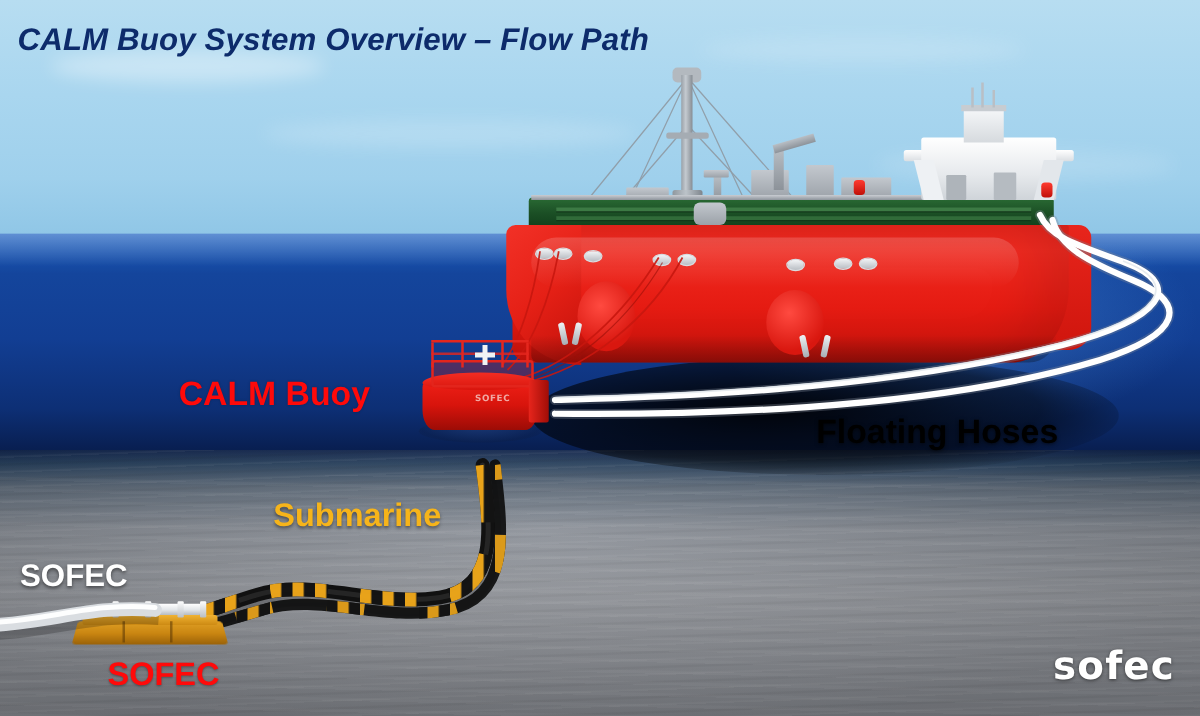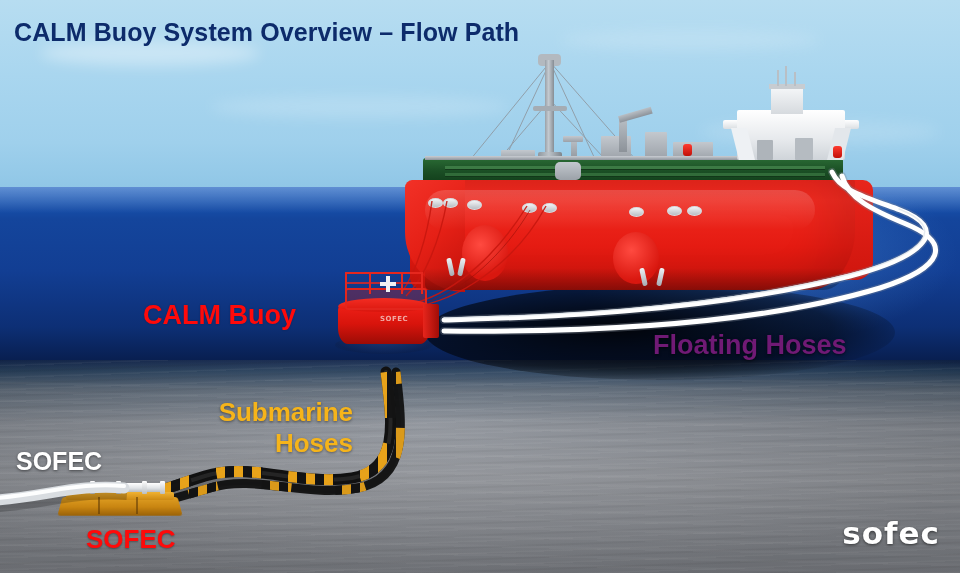--- a/index.html
+++ b/index.html
@@ -54,28 +54,28 @@
        rgba(0,0,0,0) 3px, rgba(0,0,0,0) 9px);
   }
   .seabed-vignette{
     position:absolute;left:0;top:360px;width:960px;height:213px;
     background:radial-gradient(ellipse at 45% 30%,rgba(255,255,255,.10),rgba(0,0,0,.16) 78%);
   }
 
   
   .lbl{position:absolute;font-weight:bold;white-space:pre;}
   #title{
-    left:14px;top:18px;font-size:25px;color:#0d2b6b;letter-spacing:.1px;
+    left:14px;top:18px;font-size:25px;color:#0d2b6b;letter-spacing:.1px;font-style:italic;
   }
   #lbl-calm{
     left:143px;top:300px;font-size:27px;color:#ff0a0a;
     text-shadow:0 0 2px rgba(0,0,0,.25);
   }
   #lbl-floating{
-    left:653px;top:330px;font-size:27px;color:#701a75;
+    left:653px;top:330px;font-size:27px;color:#000000;
     text-shadow:0 1px 3px rgba(0,0,0,.55);
   }
   #lbl-sub{
     left:190px;top:397px;font-size:26px;color:#f6b41a;line-height:31px;
     text-align:right;width:163px;text-shadow:0 1px 3px rgba(0,0,0,.45);
   }
   #lbl-sspl{
     left:16px;top:447px;font-size:25px;color:#ffffff;
     text-shadow:0 1px 3px rgba(0,0,0,.5);
   }
@@ -443,21 +443,21 @@
     <path d="M-5,500 C30,498 58,490 86,488 C100,487 112,487 124,488" stroke="#d9dde1" stroke-width="11" fill="none" stroke-linecap="round"></path>
     <path d="M-5,498 C30,496 58,488 86,486 C100,485 112,485 124,486" stroke="#ffffff" stroke-width="4" fill="none" stroke-linecap="round" opacity=".95"></path>
   </svg>
 
   <div class="lbl" id="title">CALM Buoy System Overview – Flow Path</div>
 
   <div class="lbl" id="lbl-calm">CALM Buoy</div>
 
   <div class="lbl" id="lbl-floating">Floating Hoses</div>
 
-  <div class="lbl" id="lbl-sub"><span>Submarine</span><br><span>Hoses</span></div>
+  <div class="lbl" id="lbl-sub"><span>Submarine</span><br></div>
 
   <div class="lbl" id="lbl-sspl">SOFEC</div>
 
   <div class="lbl" id="lbl-plem">SOFEC</div>
 
   <div id="logo-sofec">sofec</div>
 
 </div>
 
 </body></html>

